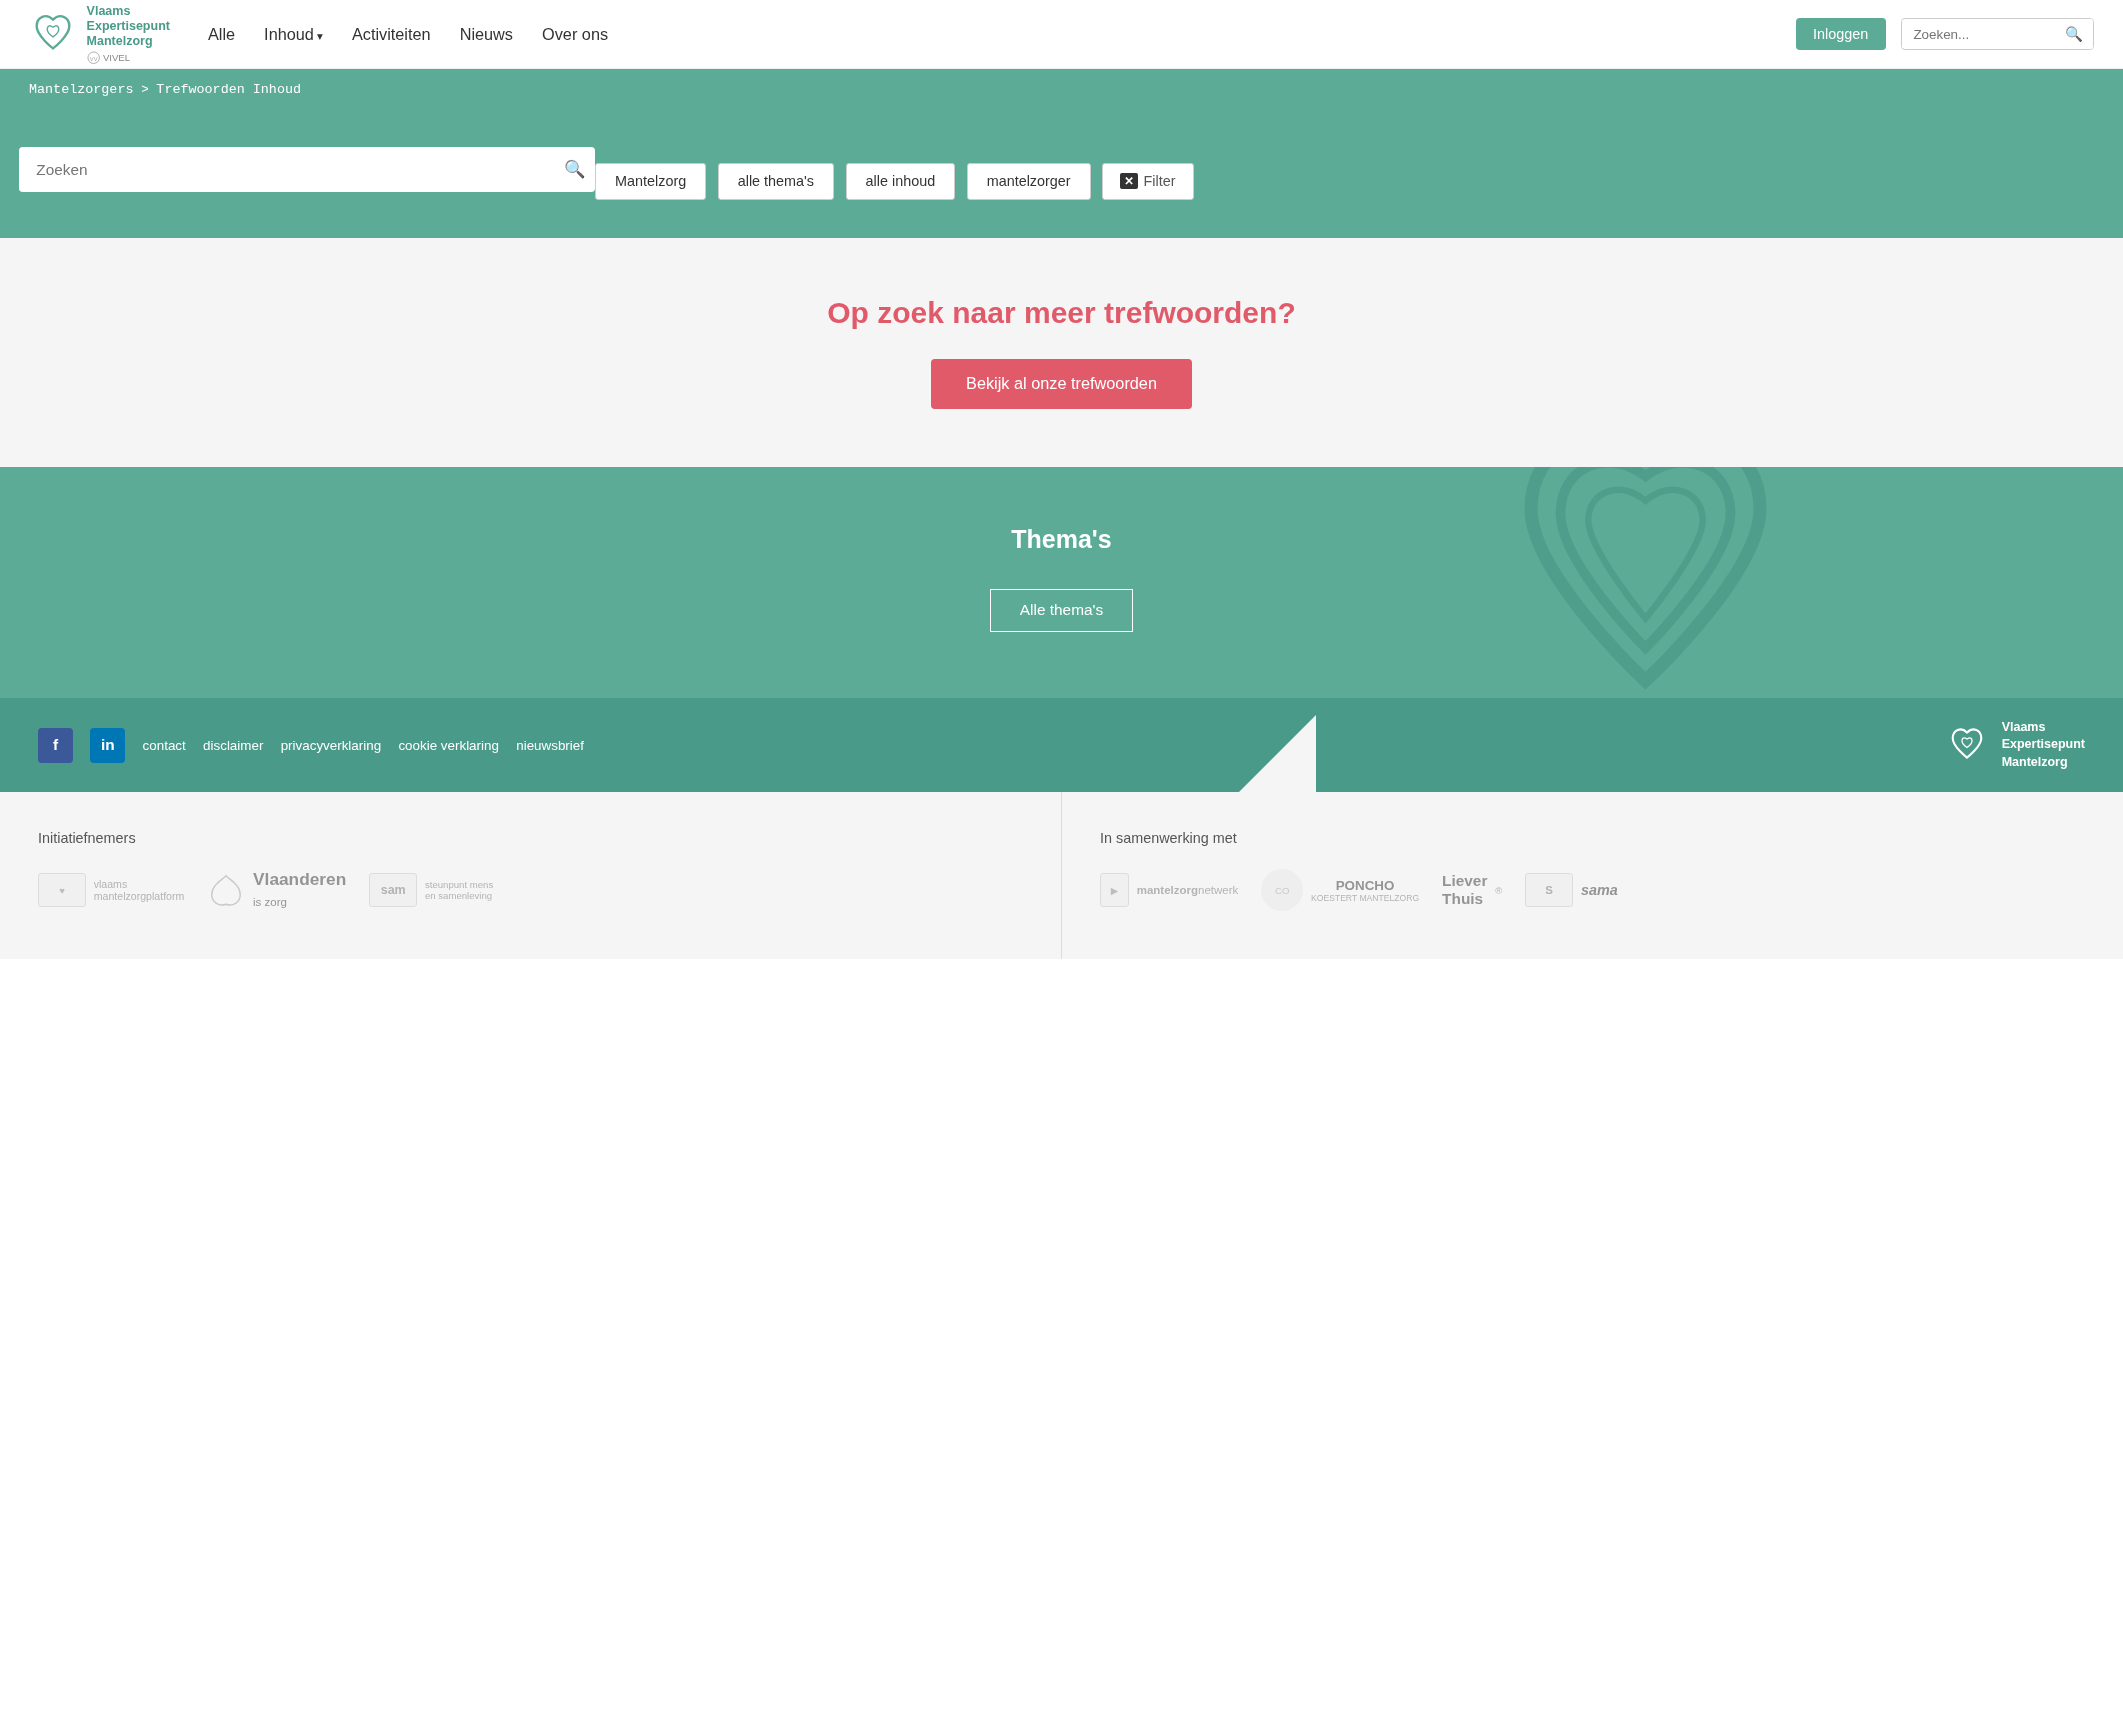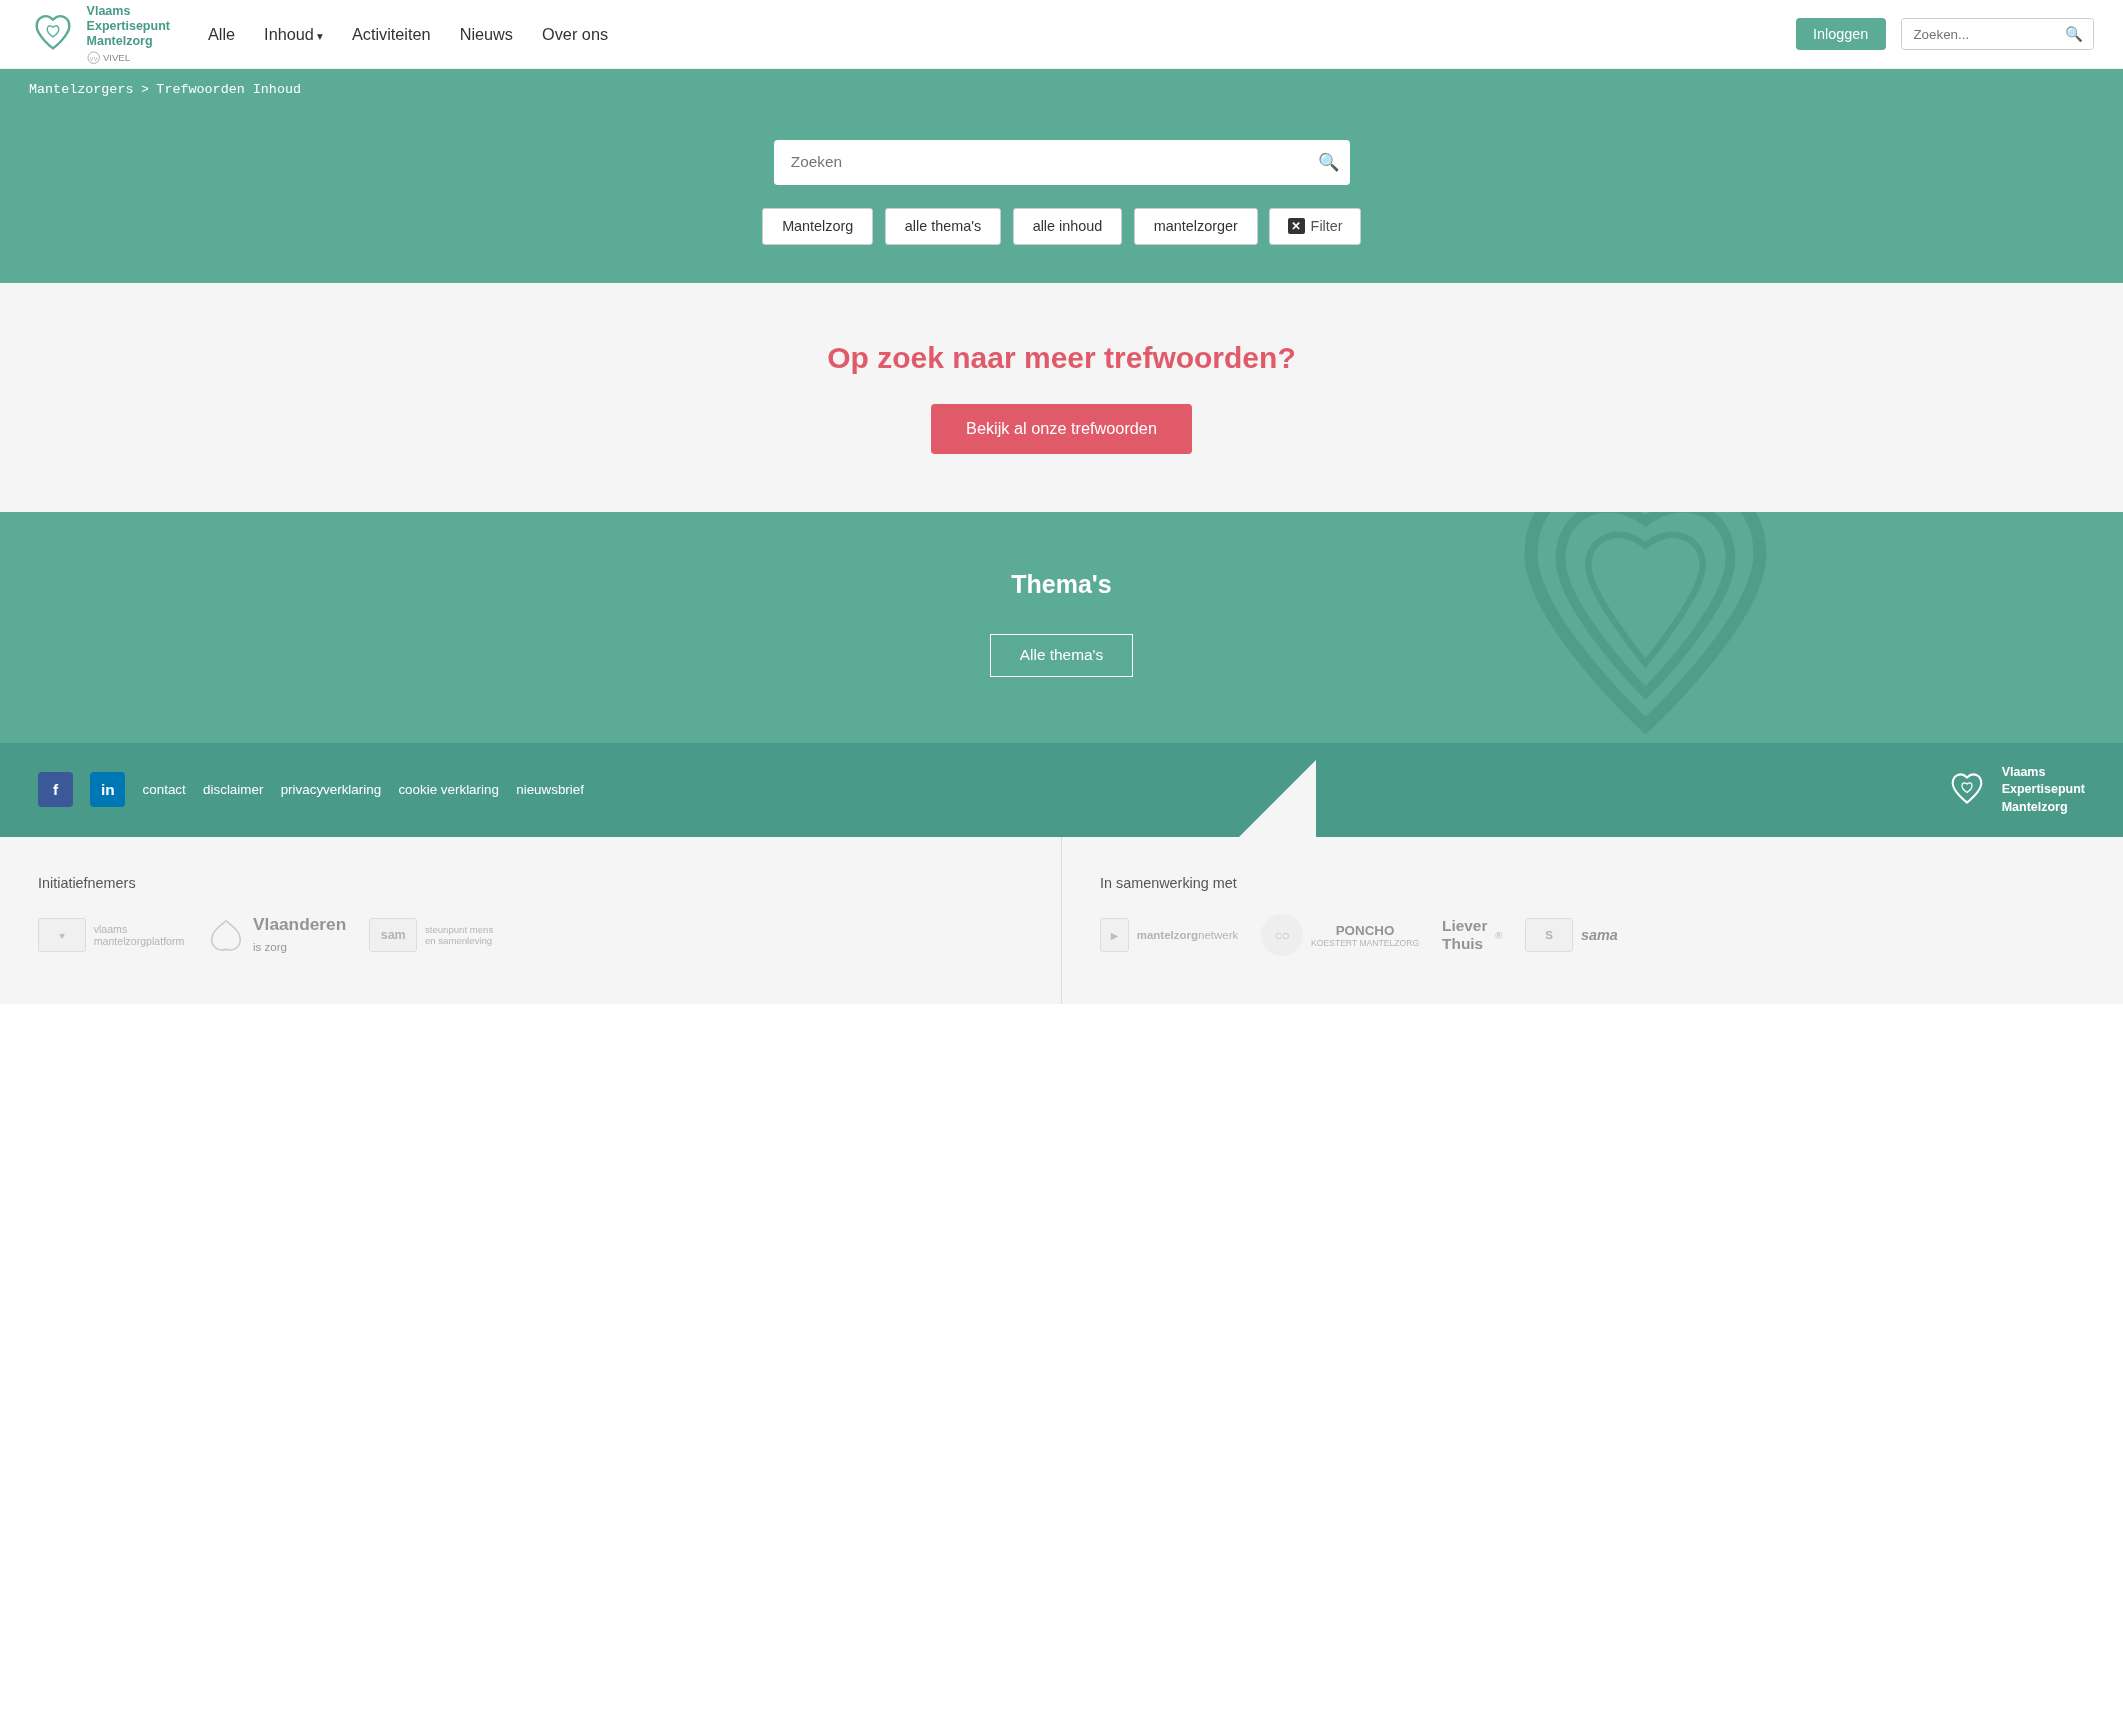--- a/index.html
+++ b/index.html
@@ -113,21 +113,20 @@
     .breadcrumb .sep {
       color: #fff;
       font-size: 12.5px;
     }
 
     
     .search-section {
       background: #5bab97;
       padding: 29px 19px 38px;
       display: flex;
-      flex-direction: column;
       align-items: center;
     }
     .main-search-bar {
       display: flex;
       align-items: center;
       background: #fff;
       border-radius: 3.8px;
       width: 576px;
       max-width: 90%;
       padding: 3.8px 9.6px;

